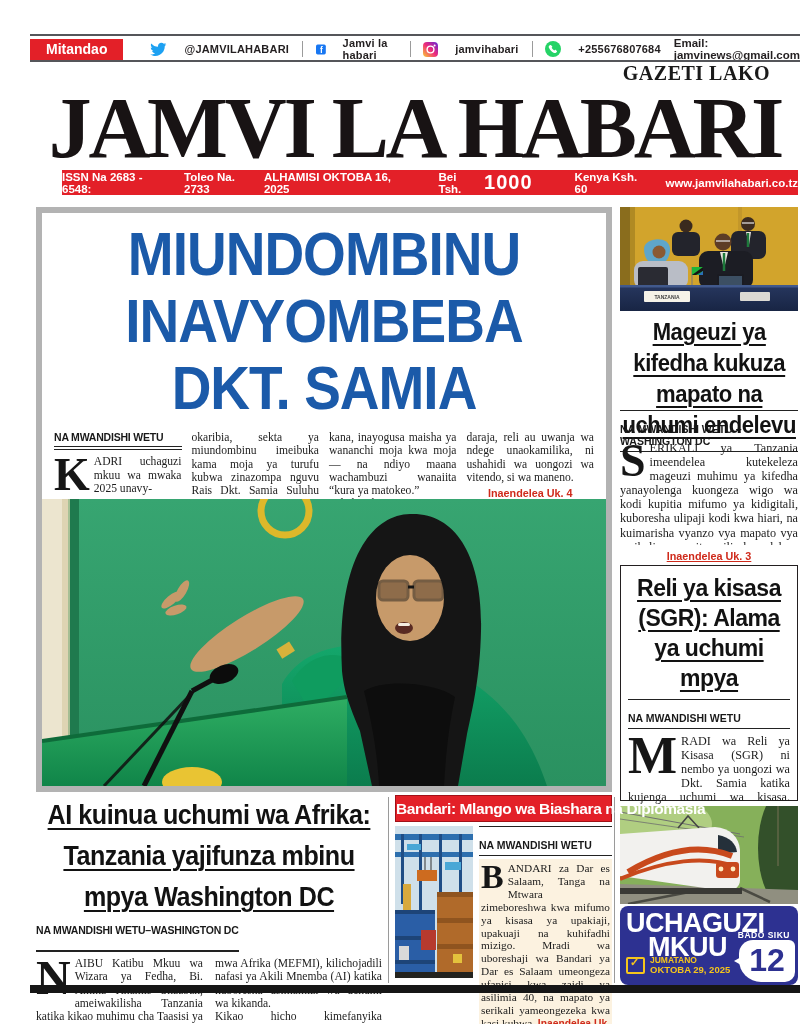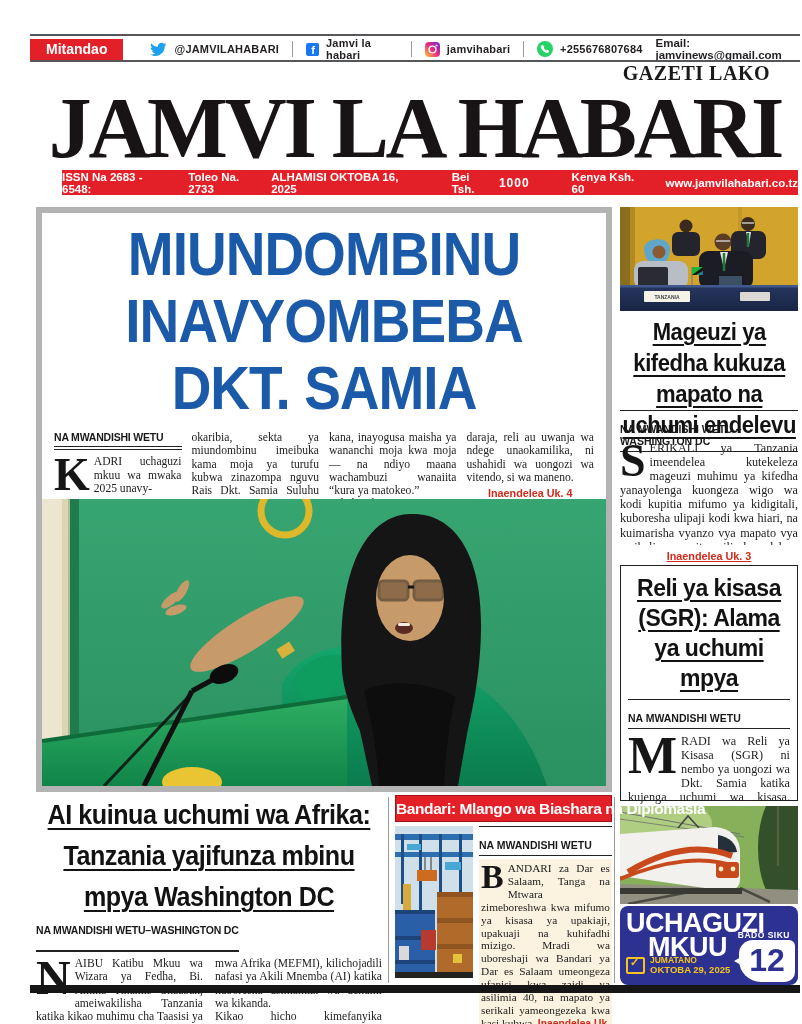--- a/index.html
+++ b/index.html
@@ -5,38 +5,38 @@
   html,body{margin:0;padding:0;background:#e9e9e9;}
   .page{position:relative;width:802px;height:1024px;background:#ffffff;margin:0 auto;
         font-family:"Liberation Serif",serif;overflow:hidden;}
 
   
   .rule{position:absolute;background:#55565a;}
   .topbar{position:absolute;left:30px;top:37px;width:770px;height:24px;background:#fff;
           display:flex;align-items:center;font-family:"Liberation Sans",sans-serif;}
   .mitandao{background:#e32028;color:#fff;font-weight:700;font-size:14px;
             padding:2px 16px 3px;margin-right:14px;}
-  .soc{display:flex;align-items:center;gap:7px;padding:0 13px;height:100%;}
+  .soc{display:flex;align-items:center;gap:17px;padding:0 13px;height:100%;}
   .soc .lbl{font-size:11px;font-weight:700;color:#231f20;letter-spacing:.2px;}
   .vsep{width:1px;height:16px;background:#9b9b9b;}
   .email{margin-left:auto;font-size:11.5px;font-weight:700;color:#231f20;}
 
   .gazeti{position:absolute;right:32px;top:62px;font-weight:700;font-size:20px;
           color:#1a1a1a;letter-spacing:.5px;}
 
   
   .masthead{position:absolute;left:30px;top:88px;width:770px;text-align:center;
             font-weight:700;font-size:78px;line-height:72px;letter-spacing:-3px;
             color:#181314;white-space:nowrap;transform:scale(1.1,1.12);
             transform-origin:center top;}
   .infobar{position:absolute;left:62px;top:170px;width:736px;height:25px;background:#e32028;
            color:#fff;display:flex;align-items:center;gap:20px;
            box-sizing:border-box;font-family:"Liberation Sans",sans-serif;
            font-size:11.5px;font-weight:700;}
-  .infobar .price{font-size:12px;font-weight:700;letter-spacing:1px;}
+  .infobar .price{font-size:20px;font-weight:700;letter-spacing:1px;}
 
   
   .lead-box{position:absolute;left:36px;top:207px;width:576px;height:585px;
             border:6px solid #b3b3b3;background:#fff;box-sizing:border-box;}
   .lead-headline{margin:8px 0 4px;text-align:center;color:#1b5aa9;
                  font-family:"Liberation Sans",sans-serif;font-weight:700;
                  font-size:55px;line-height:61px;letter-spacing:-1px;
                  transform:scaleY(1.1);transform-origin:center top;}
   .lead-cols{position:absolute;left:12px;right:12px;top:218px;height:88px;display:flex;
              gap:10px;overflow:hidden;}

